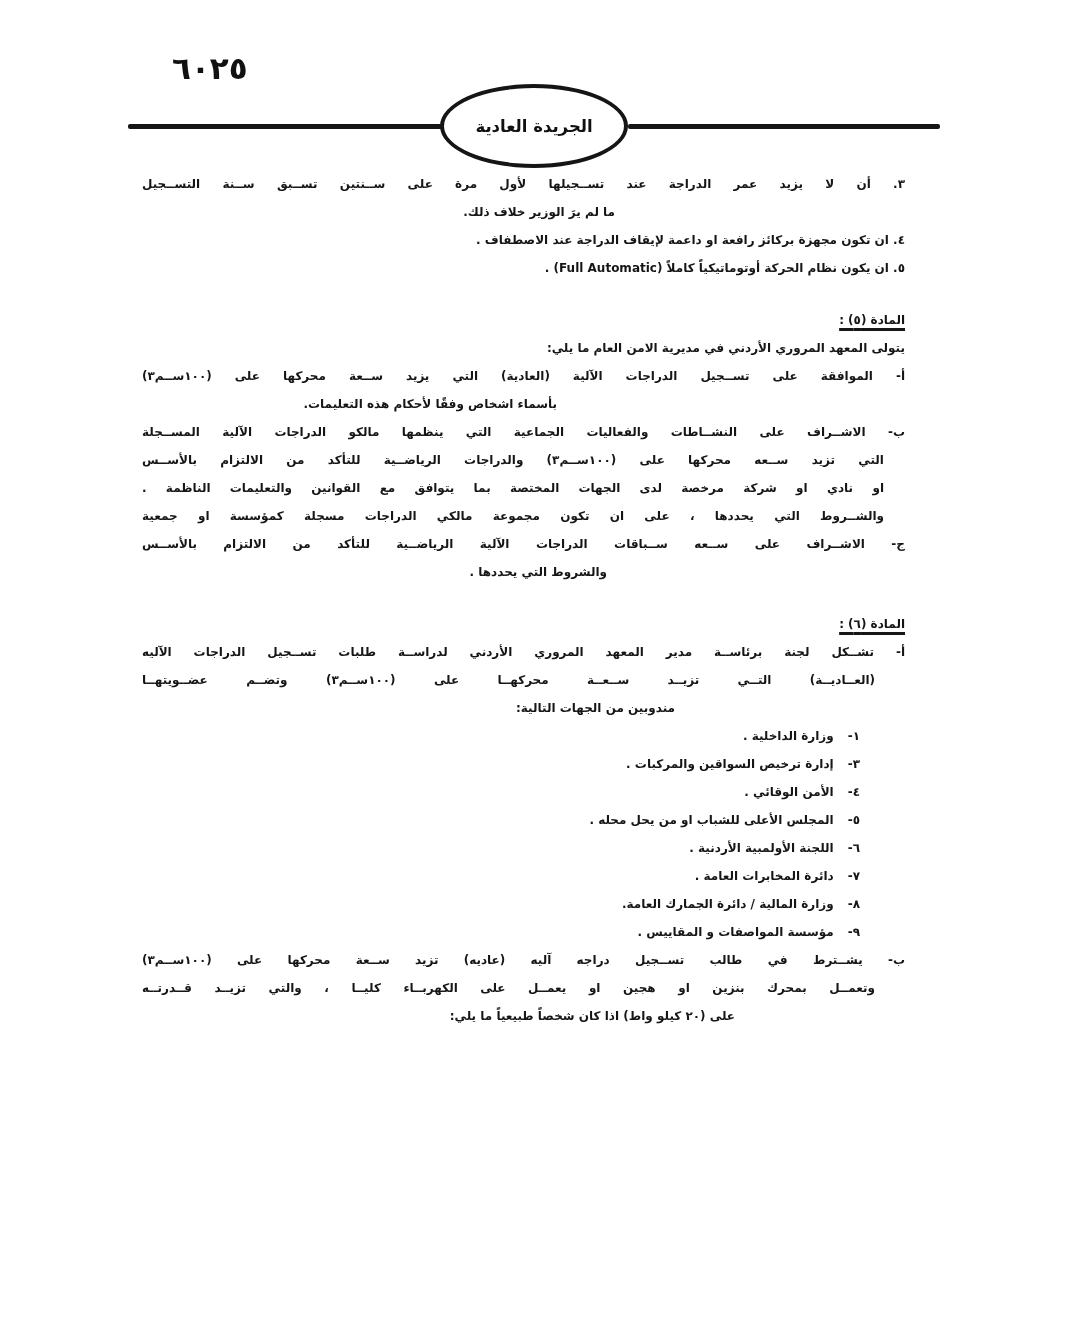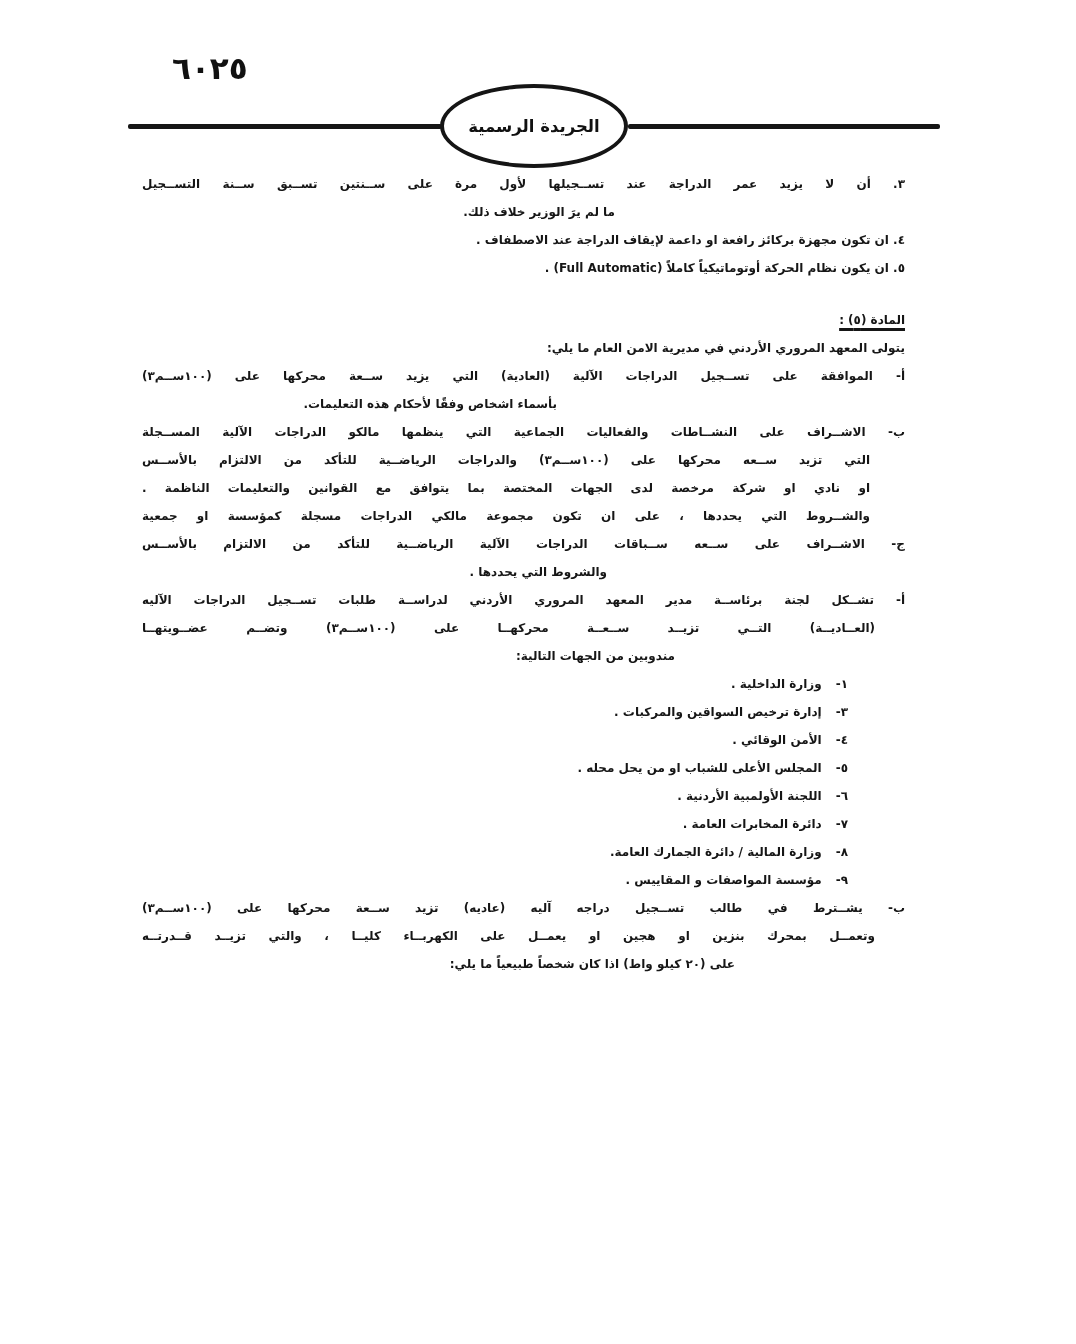--- a/index.html
+++ b/index.html
@@ -76,56 +76,57 @@
     text-decoration: underline;
     text-decoration-thickness: 2.5px;
     text-underline-offset: 4px;
   }
   .mt24 { margin-top: 24px; }
   .mr290 { margin-right: 290px; }
   .mr348 { margin-right: 348px; }
   .mr298 { margin-right: 298px; }
   .mr230 { margin-right: 230px; }
   .mr170 { margin-right: 170px; }
-  .mr45  { margin-right: 57px; }
-  .mr35  { margin-right: 35px; }
+  .mr45  { margin-right: 45px; }
+  .mr35  { margin-right: 21px; }
   .ml30  { }
   .mr30  { margin-right: 30px; }
   .num { margin-left: 14px; display: inline-block; }
 </style>
 </head>
 <body>
 
 <div class="page">
 
   <div class="page-number">٦٠٢٥</div>
   <div class="rule rule-left"></div>
   <div class="rule rule-right"></div>
   <div class="badge">
-    <span>الجريدة الرسمية</span>
+    <span>الجريدة العادية</span>
   </div>
 
   <div class="content">
 
     <div class="ln just">٣. أن لا يزيد عمر الدراجة عند تســجيلها لأول مرة على ســنتين تســبق ســنة التســجيل</div>
     <div class="ln mr290">ما لم يرَ الوزير خلاف ذلك.</div>
     <div class="ln">٤. ان تكون مجهزة بركائز رافعة او داعمة لإيقاف الدراجة عند الاصطفاف .</div>
     <div class="ln">٥. ان يكون نظام الحركة أوتوماتيكياً كاملاً (Full Automatic) .</div>
 
     <div class="ln title mt24">المادة (٥) :</div>
     <div class="ln">يتولى المعهد المروري الأردني في مديرية الامن العام ما يلي:</div>
     <div class="ln just">أ- الموافقة على تســجيل الدراجات الآلية (العادية) التي يزيد ســعة محركها على (١٠٠ســم٣)</div>
     <div class="ln mr348">بأسماء اشخاص وفقًا لأحكام هذه التعليمات.</div>
     <div class="ln just">ب- الاشــراف على النشــاطات والفعاليات الجماعية التي ينظمها مالكو الدراجات الآلية المســجلة</div>
     <div class="ln just mr35">التي تزيد ســعه محركها على (١٠٠ســم٣) والدراجات الرياضــية للتأكد من الالتزام بالأســس</div>
     <div class="ln just mr35">او نادي او شركة مرخصة لدى الجهات المختصة بما يتوافق مع القوانين والتعليمات الناظمة .</div>
     <div class="ln just mr35">والشــروط التي يحددها ، على ان تكون مجموعة مالكي الدراجات مسجلة كمؤسسة او جمعية</div>
     <div class="ln just">ج- الاشــراف على ســعه ســباقات الدراجات الآلية الرياضــية للتأكد من الالتزام بالأســس</div>
     <div class="ln mr298">والشروط التي يحددها .</div>
 
+    <div class="ln title mt24">المادة (٦) :</div>
     <div class="ln just">أ- تشــكل لجنة برئاســة مدير المعهد المروري الأردني لدراســة طلبات تســجيل الدراجات الآليه</div>
     <div class="ln just mr30 ml30">(العــاديــة) التــي تزيــد ســعــة محركهــا على (١٠٠ســم٣) وتضــم عضــويتهــا</div>
     <div class="ln mr230">مندوبين من الجهات التالية:</div>
 
     <div class="ln mr45">
       <span class="num">١-</span><span>وزارة الداخلية .</span>
     </div>
     <div class="ln mr45">
       <span class="num">٣-</span><span>إدارة ترخيص السواقين والمركبات .</span>
     </div>

